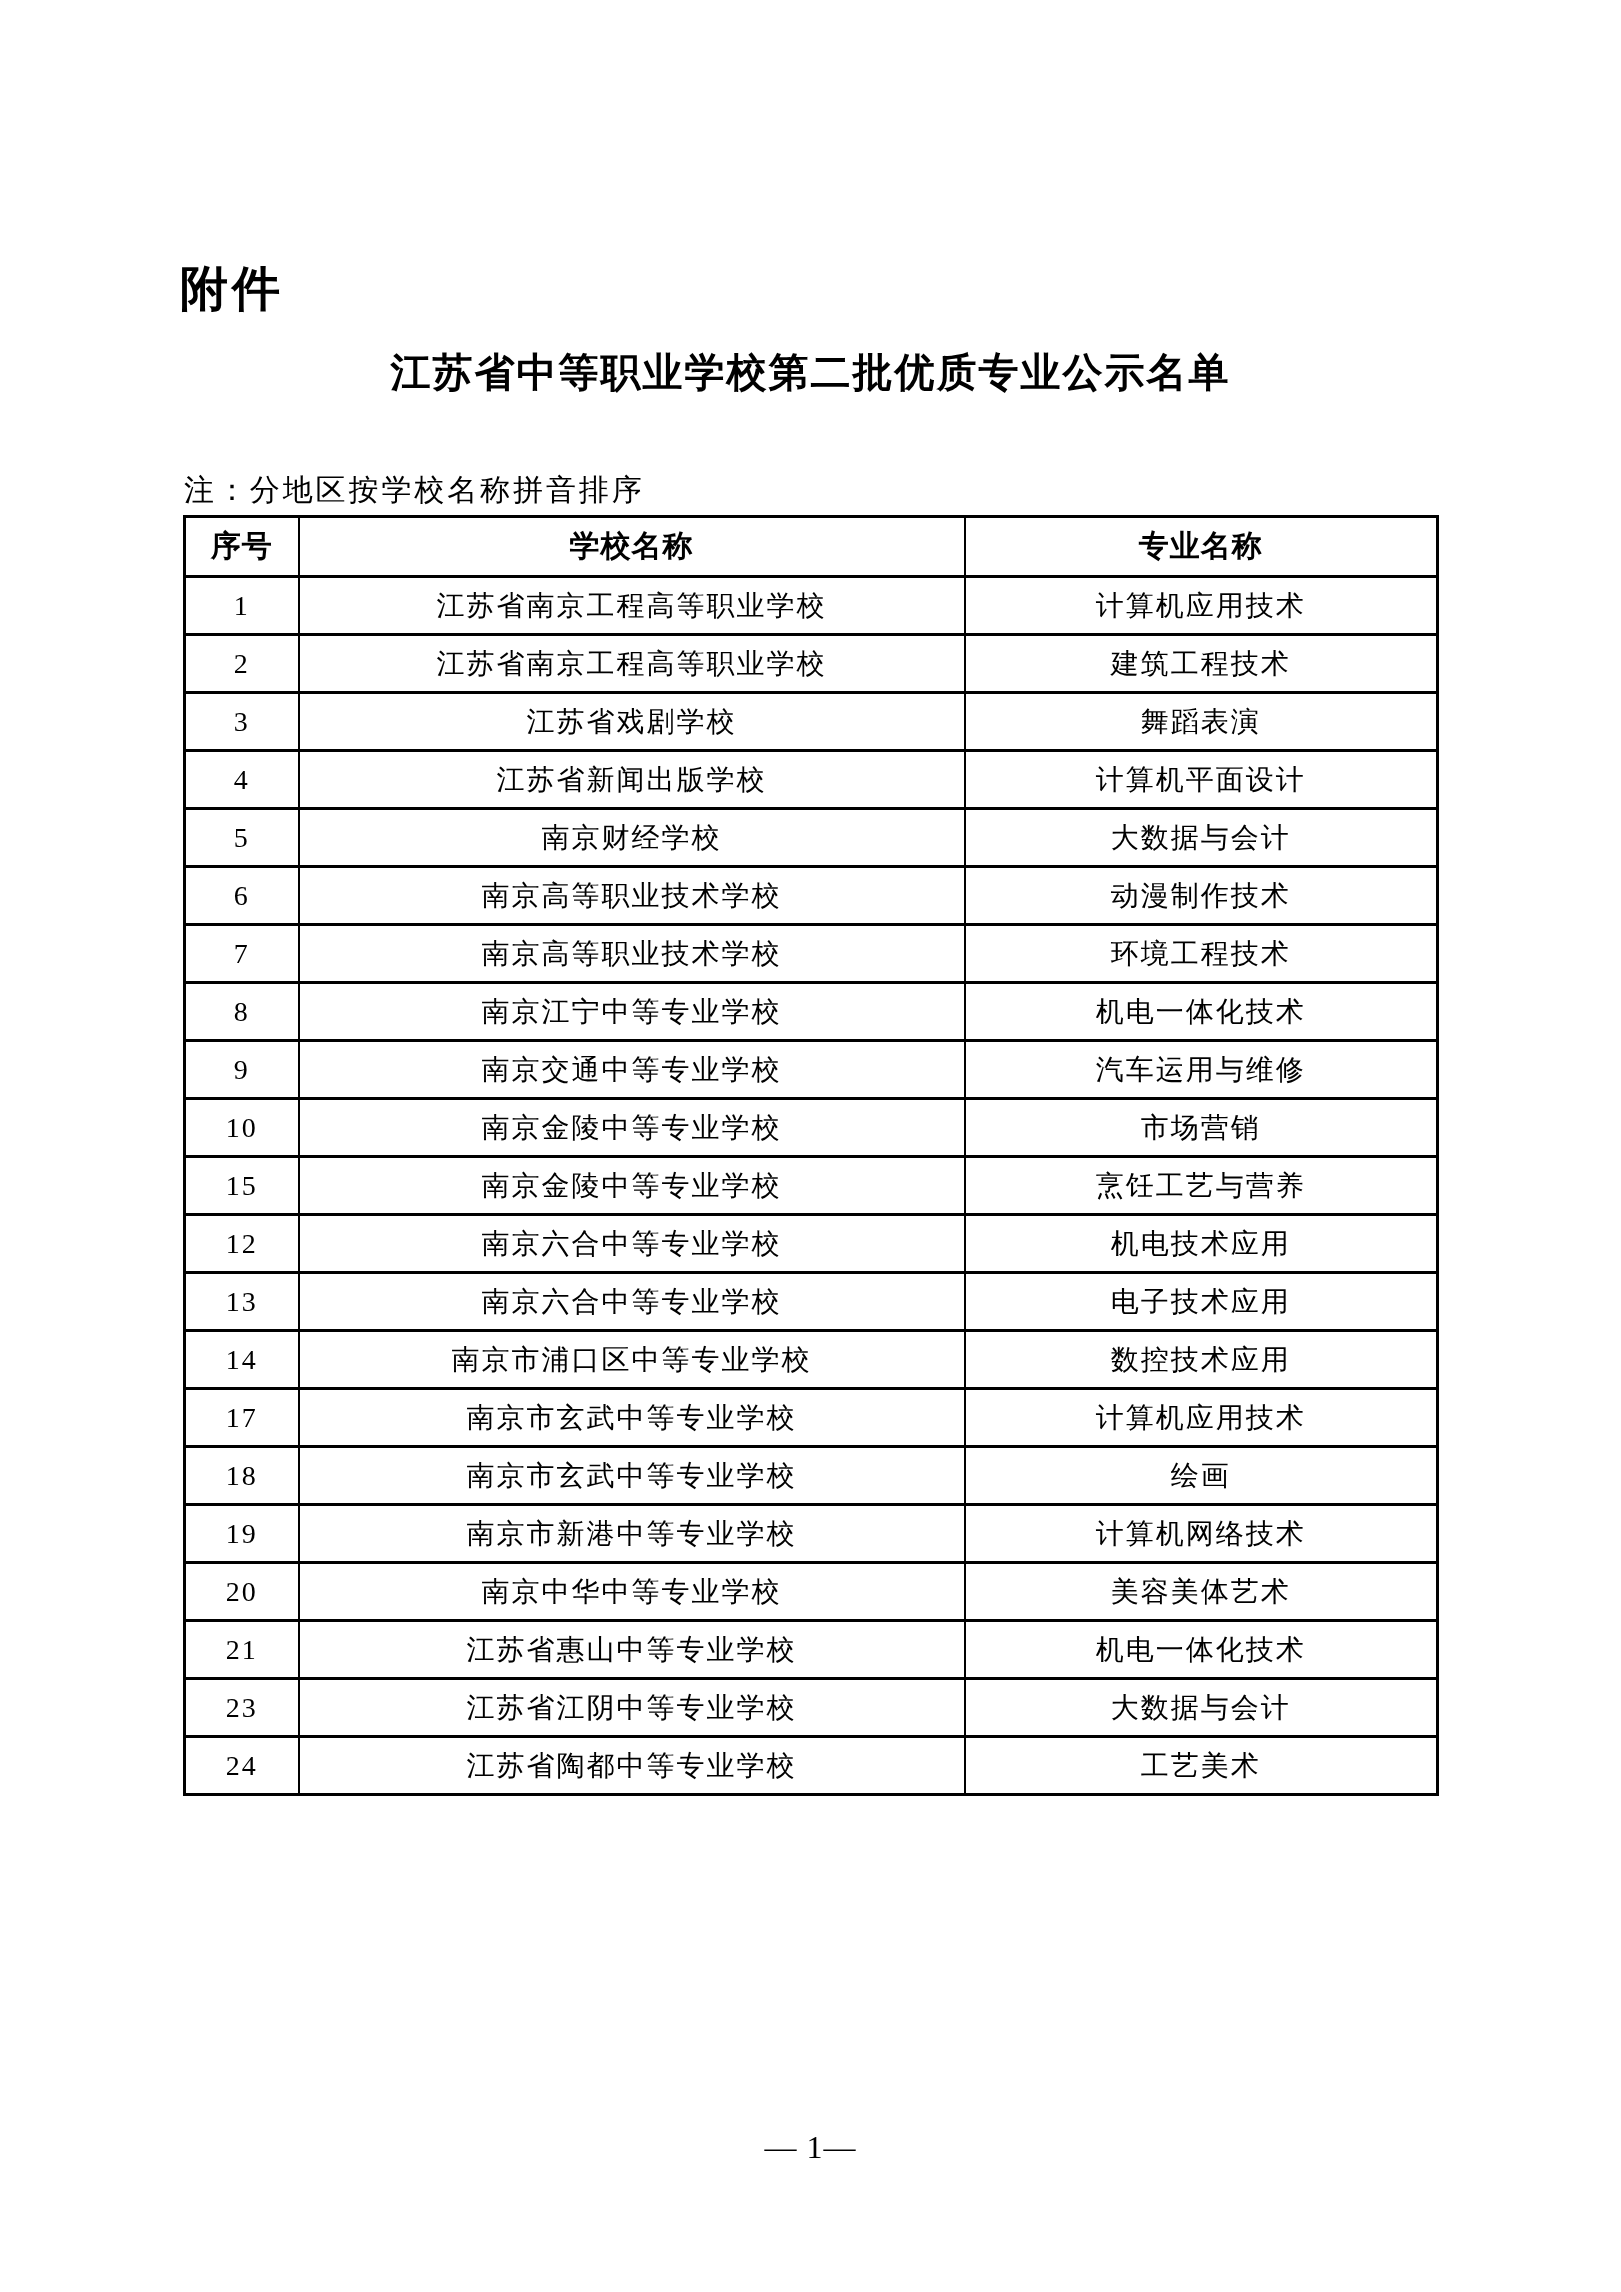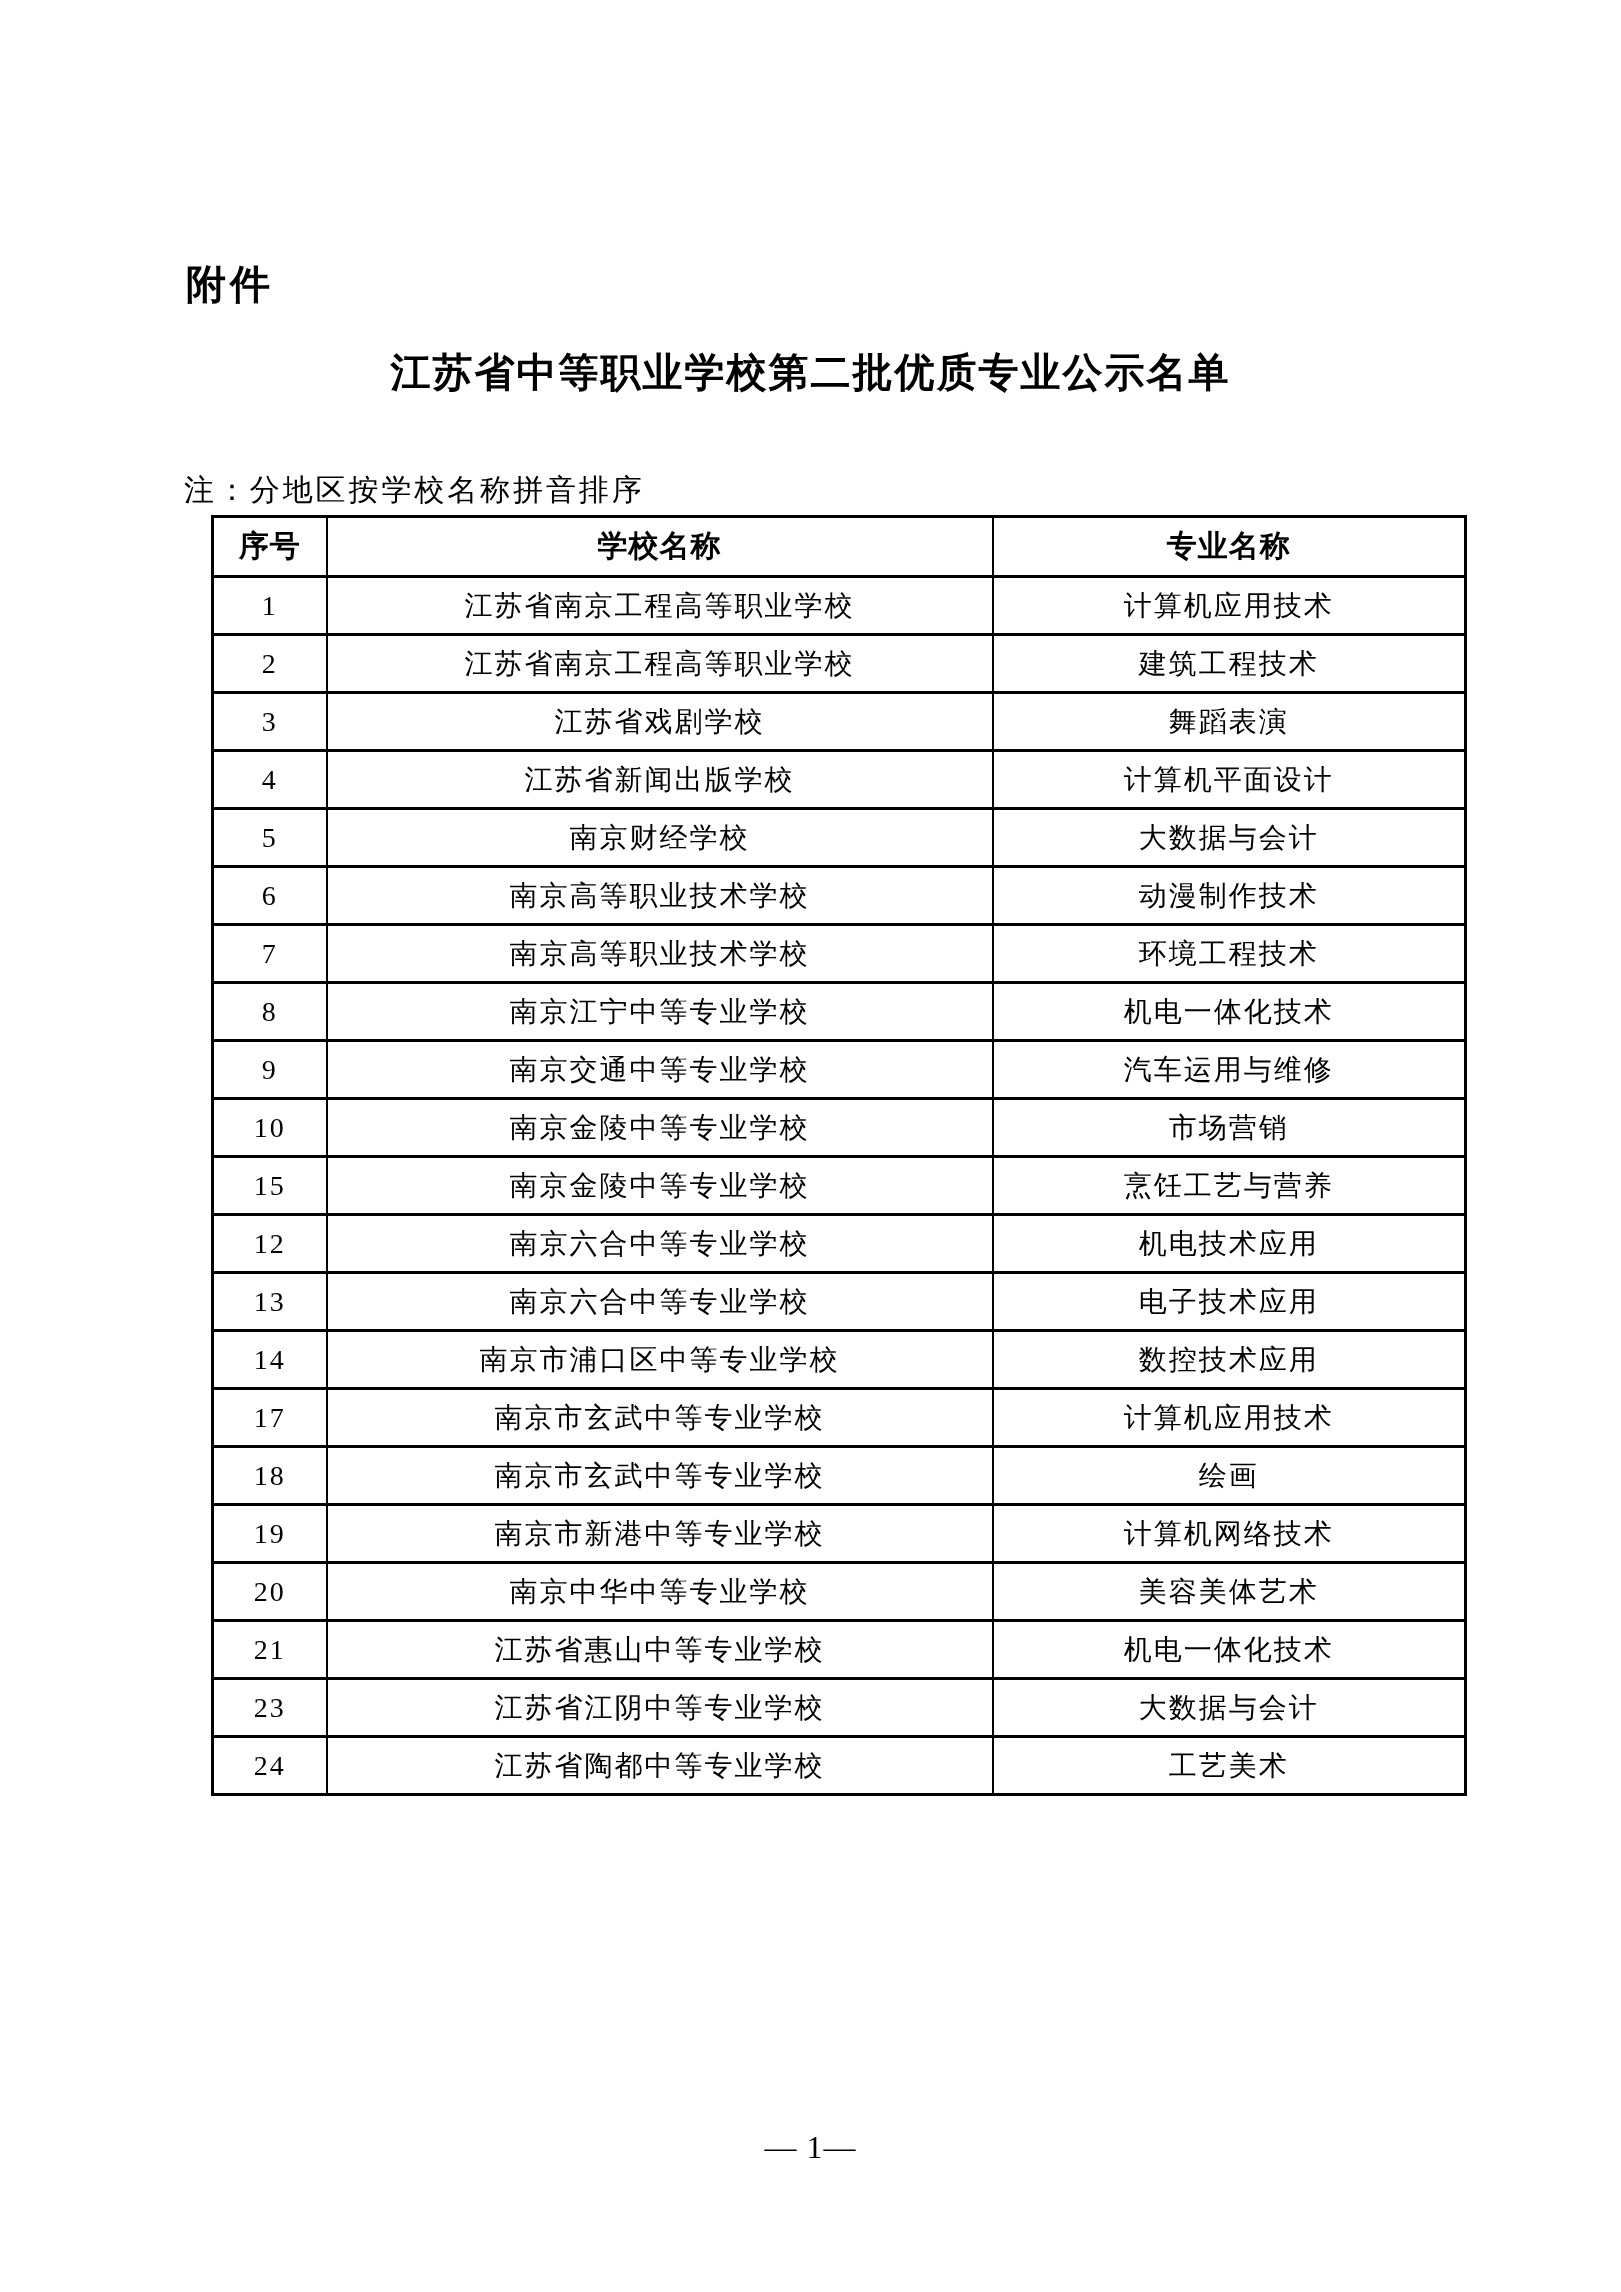--- a/index.html
+++ b/index.html
@@ -9,25 +9,25 @@
   }
   body {
     width: 1621px;
     height: 2293px;
     position: relative;
     font-family: "Liberation Serif", serif;
     color: #000000;
   }
   .attachment-label {
     position: absolute;
-    left: 186px;
+    left: 180px;
     top: 257px;
     font-family: Liberation Sans, sans-serif;
     font-weight: 700;
-    font-size: 40px;
+    font-size: 48px;
     letter-spacing: 3.9px;
   }
   .doc-title {
     position: absolute;
     left: 0;
     top: 345px;
     width: 1621px;
     text-align: center;
     font-family: "Liberation Serif", serif;
     font-weight: 700;
@@ -42,21 +42,20 @@
     letter-spacing: 2.9px;
   }
   .list-table {
     position: absolute;
     left: 183px;
     top: 515px;
     width: 1253px;
     border-collapse: collapse;
     table-layout: fixed;
     border: 3.9px solid #000000;
-    margin-left: 28px;
   }
   .list-table col.col-no     { width: 114px; }
   .list-table col.col-school { width: 666px; }
   .list-table col.col-major  { width: 473px; }
   .list-table th {
     border: 2.9px solid #000000;
     border-top-width: 3.9px;
     border-bottom-width: 3.9px;
     height: 57px;
     text-align: center;

